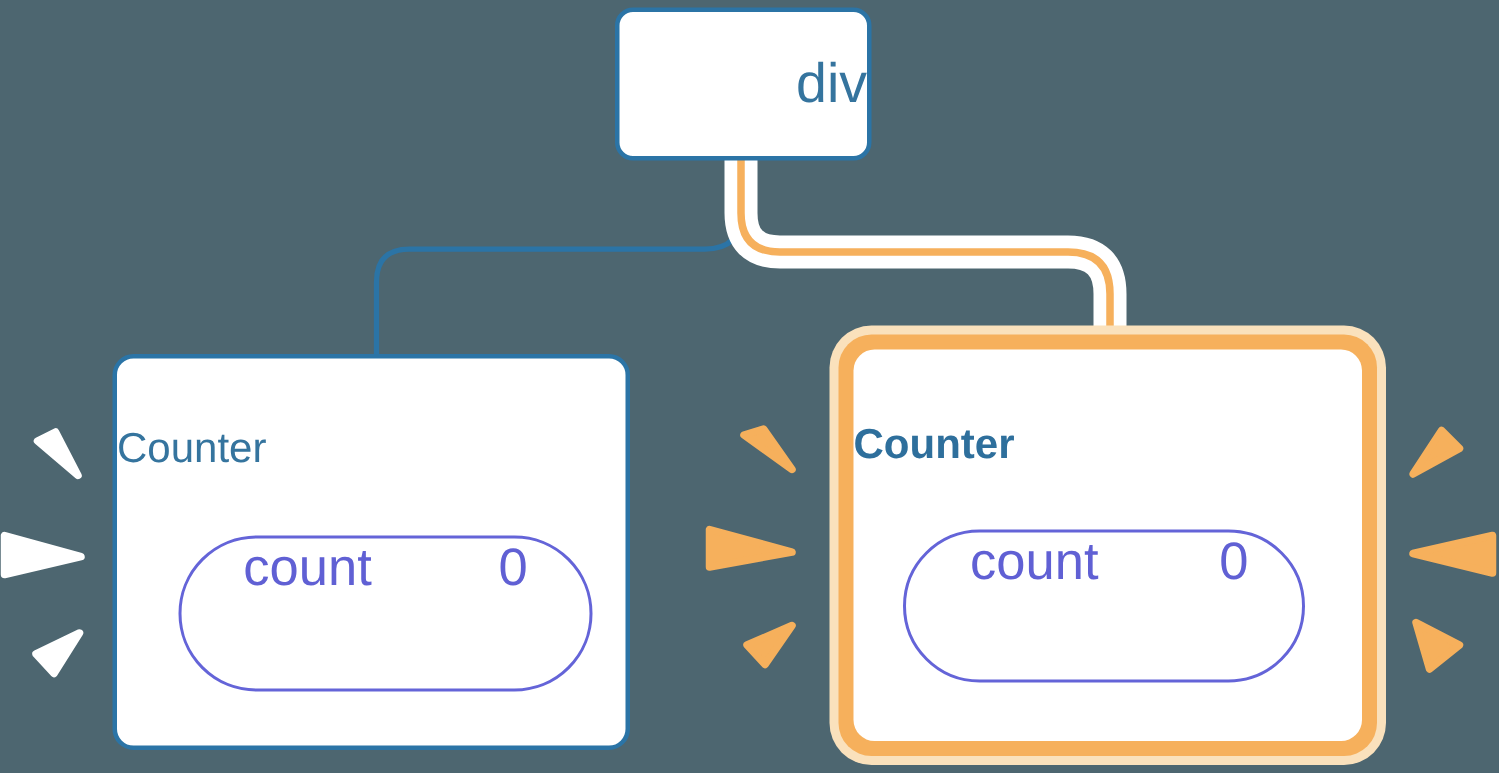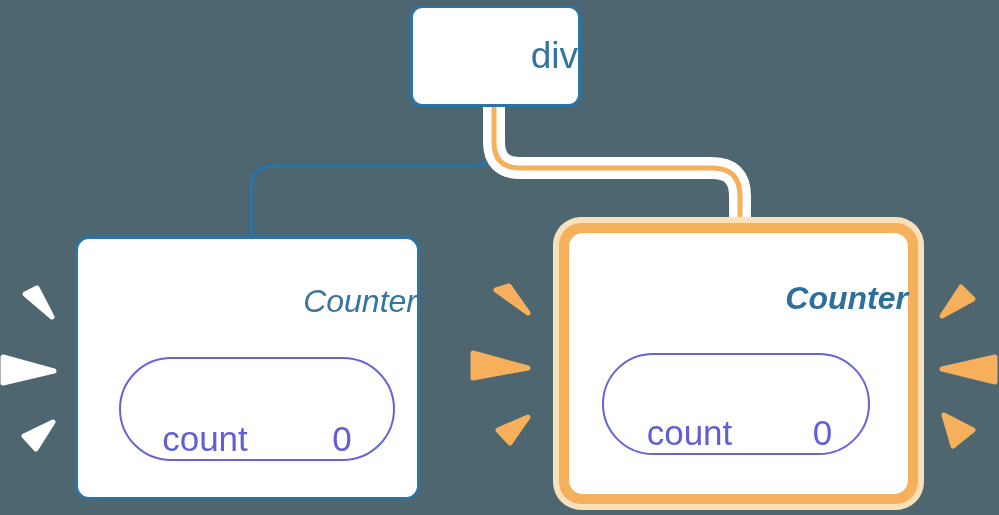--- a/index.html
+++ b/index.html
@@ -7,30 +7,30 @@
           font-family:"Liberation Sans", sans-serif;}
   .overlay{position:absolute;left:0;top:0;width:999px;height:515px;pointer-events:none;}
 
   .node{position:absolute;left:410px;top:5px;width:165px;height:96px;background:#fff;
         border:3px solid #2B74A6;border-radius:12px;display:flex;align-items:center;
         justify-content:flex-end;z-index:3;}
   .node-label{font-size:37px;color:#35749E;}
 
   .card{position:absolute;left:75px;top:236px;width:345px;height:264px;background:#fff;
         border:3px solid #2B74A6;border-radius:14px;box-sizing:border-box;z-index:2;}
-  .card-title{position:absolute;left:0;width:100%;text-align:right;font-size:32px;color:#35749E;font-style:italic;}
+  .card-title{position:absolute;left:0;width:100%;text-align:left;font-size:28px;color:#35749E;}
   .left-title{top:44px;font-weight:normal;}
   .right-title{top:47px;font-weight:bold;color:#2E6F9C;}
 
   .right-outer{position:absolute;left:553px;top:217px;width:371px;height:293px;background:#FAE1BC;
         border-radius:28px;box-sizing:border-box;padding:6px;z-index:2;}
   .right-mid{width:100%;height:100%;background:#F6B05C;border-radius:22px;box-sizing:border-box;padding:10px;}
   .right-inner{position:relative;width:100%;height:100%;background:#fff;border-radius:14px;}
 
-  .pill{position:absolute;display:flex;align-items:flex-end;border:2px solid #6464D8;
+  .pill{position:absolute;display:flex;align-items:flex-start;border:2px solid #6464D8;
         box-sizing:border-box;background:#fff;}
   .pill-left{left:41px;top:118px;width:276px;height:104px;border-radius:52px;}
   .pill-right{left:33px;top:120px;width:268px;height:102px;border-radius:51px;}
   .pill-key{display:flex;align-items:center;justify-content:center;font-size:35px;color:#6060D4;}
   .pill-left .pill-key{width:168px;}
   .pill-right .pill-key{width:171px;}
   .pill-divider{width:2px;background:#6464D8;}
   .pill-value{flex:1;display:flex;align-items:center;justify-content:center;font-size:35px;color:#6060D4;}
 
   .spark-white{stroke:#FFFFFF;stroke-width:5;stroke-linejoin:round;}

